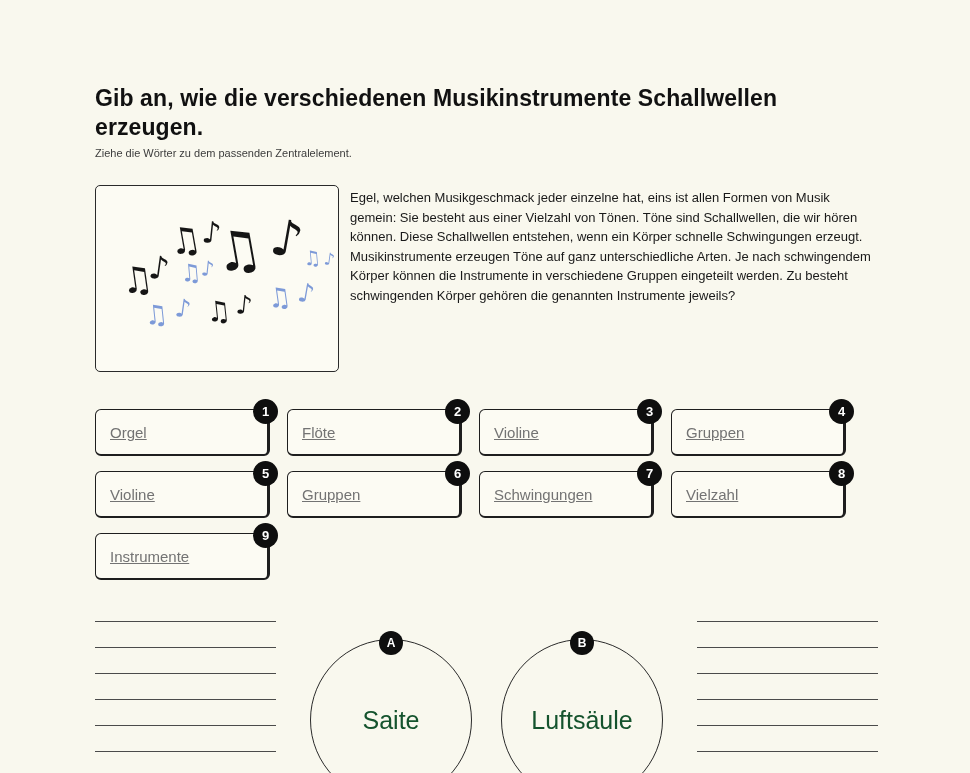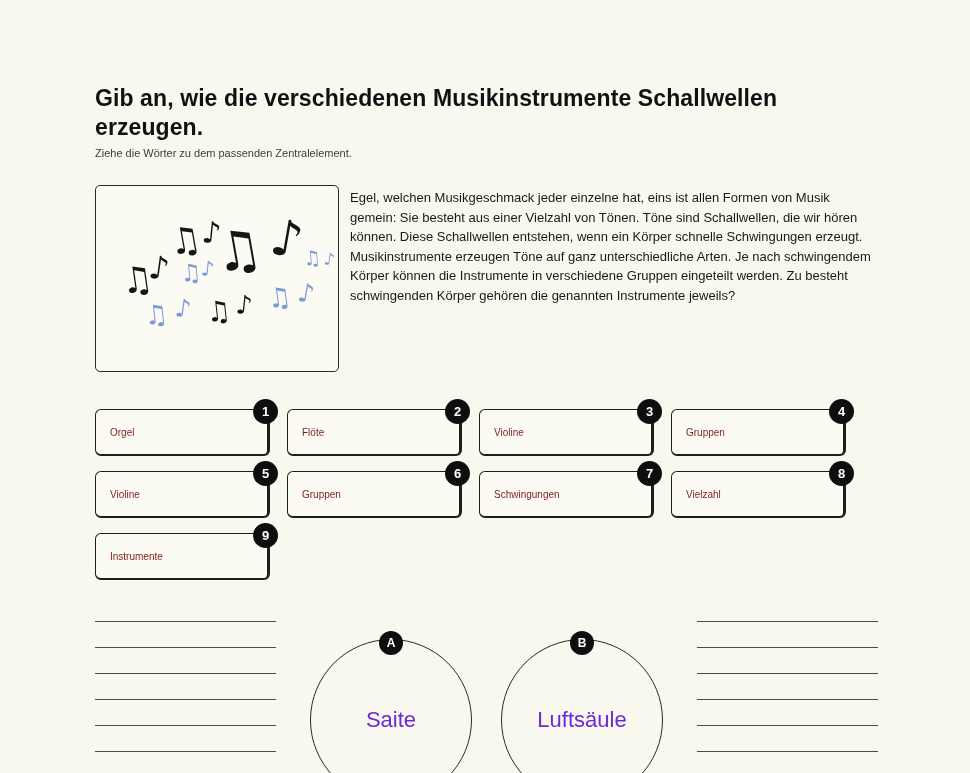--- a/index.html
+++ b/index.html
@@ -50,21 +50,21 @@
   .word-box {
     position: relative; width: 175px; height: 47px;
     background: #fcfbf3;
     border: 1.6px solid #1e1e1e;
     border-right-width: 3px; border-bottom-width: 2.5px;
     border-radius: 6px;
     display: flex; align-items: center;
     padding-left: 14px;
     cursor: grab;
   }
-  .word-label { font-size: 10px; color: #7f1d1d; }
+  .word-label { font-size: 15px; color: #737373; text-decoration: underline; }
   .badge {
     position: absolute; top: -11px; right: -11px;
     width: 25px; height: 25px; border-radius: 50%;
     background: #0e0e0e; color: #fff;
     font-size: 13px; font-weight: 700;
     display: flex; align-items: center; justify-content: center;
   }
 
   
   .bottom { position: absolute; left: 0; top: 610px; width: 970px; height: 163px; }
@@ -76,21 +76,21 @@
     margin-bottom: 25px;
   }
   .target-circle {
     position: absolute; top: 29px; width: 162px; height: 162px;
     border: 1.7px solid #2b2b2b; border-radius: 50%;
     background: transparent;
     display: flex; align-items: center; justify-content: center;
   }
   .target-circle.pos-a { left: 310px; }
   .target-circle.pos-b { left: 501px; }
-  .target-label { font-size: 22px; color: #6d28d9; }
+  .target-label { font-size: 25px; color: #14532d; }
   .letter-badge {
     position: absolute; top: -9px; left: 50%; transform: translateX(-50%);
     width: 24px; height: 24px; border-radius: 50%;
     background: #0e0e0e; color: #fff;
     font-size: 12px; font-weight: 700;
     display: flex; align-items: center; justify-content: center;
   }
 </style>
 </head>
 <body>

